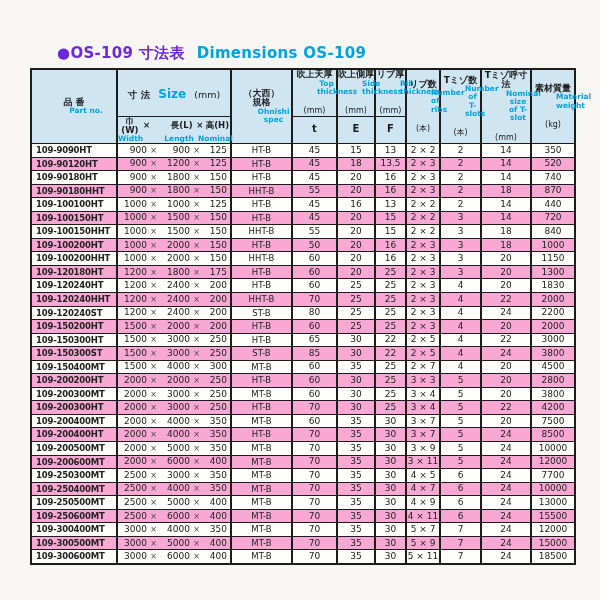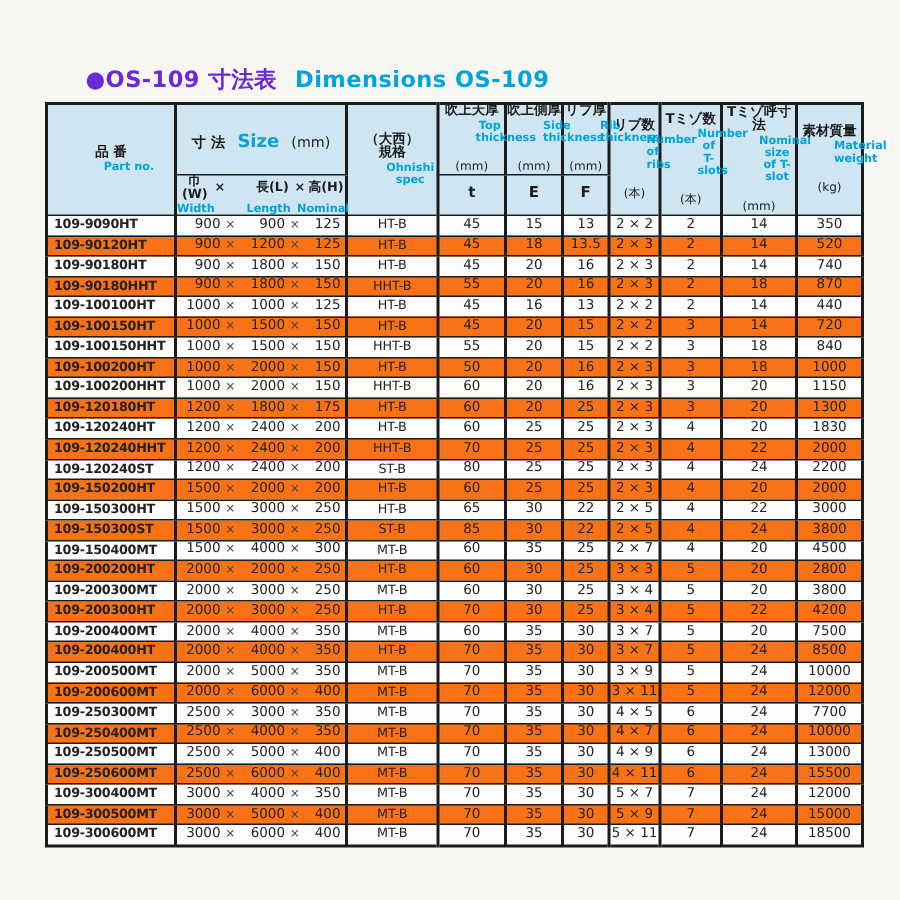--- a/index.html
+++ b/index.html
@@ -58,21 +58,21 @@
   .szsub .c3{width:32px;text-align:center;}
   .szsub.jpline{font-size:8.5px;font-weight:bold;color:#1c1c1c;}
   .szsub.enline{font-size:7.5px;font-weight:bold;color:#00a3dc;}
 
   tbody td{
     height:12.55px;
     font-size:9px;
     line-height:1;
     color:#222;
   }
-  tbody tr.alt{background:#f97316;}
+  tbody tr.alt{background:#f9a8d4;}
   .part-cell{
     text-align:left;
     padding-left:4px;
     font-weight:bold;
     font-size:8.5px;
     letter-spacing:-.2px;
   }
   .sz{white-space:nowrap;}
   .sz .n{display:inline-block;text-align:right;}
   .sz .n.w{width:26px;}

